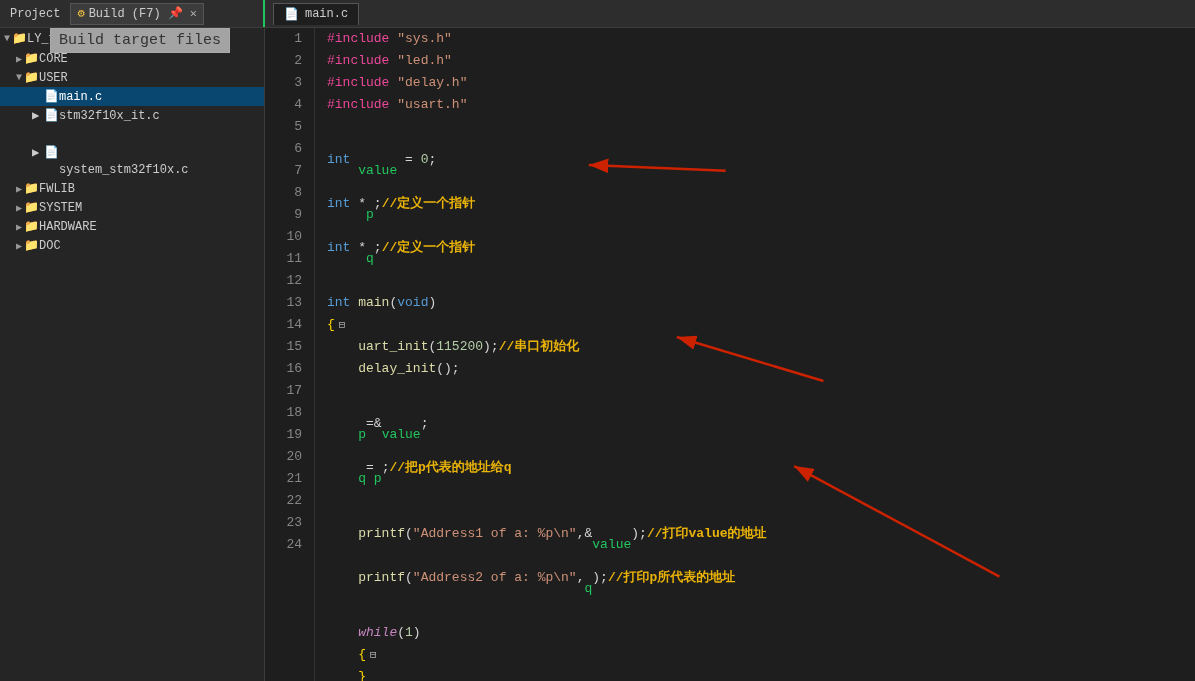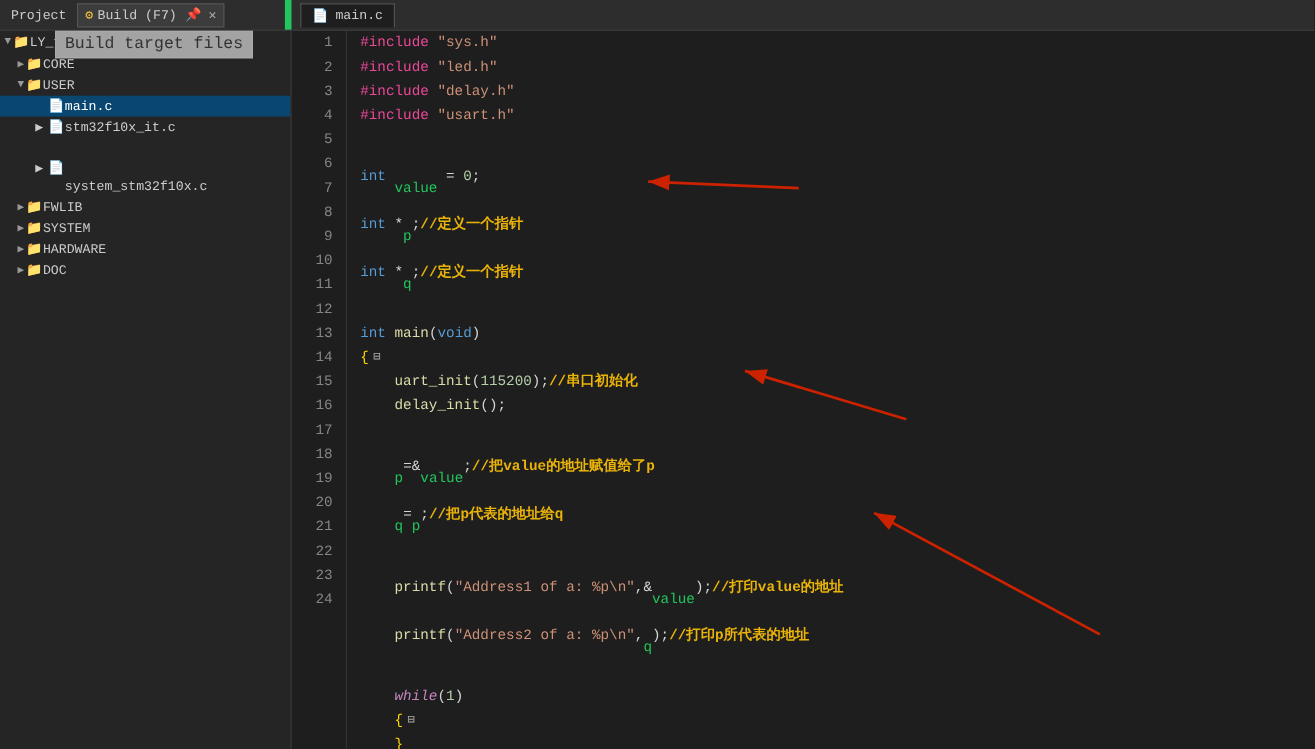--- a/index.html
+++ b/index.html
@@ -20,21 +20,21 @@
       display: flex;
       height: 28px;
       background: #2d2d2d;
       border-bottom: 1px solid #3c3c3c;
       align-items: center;
     }
     .top-bar-left {
       display: flex;
       align-items: center;
       width: 265px;
-      border-right: 6px solid #22c55e;
+      border-right: 2px solid #22c55e;
       height: 100%;
       padding: 0 4px;
       gap: 4px;
     }
     .tab-build {
       display: flex;
       align-items: center;
       background: #3c3c3c;
       padding: 2px 6px;
       gap: 4px;
@@ -357,21 +357,21 @@
           <span class="c-default">    </span><span class="c-func">uart_init</span><span class="c-default">(</span><span class="c-number">115200</span><span class="c-default">);</span><span class="c-comment">//串口初始化</span>
         </div>
 
         <div class="code-line">
           <span class="c-default">    </span><span class="c-func">delay_init</span><span class="c-default">();</span>
         </div>
 
         <div class="code-line">&nbsp;</div>
 
         <div class="code-line">
-          <span class="c-default">    </span><span class="c-var">p</span><span class="c-default">=&amp;</span><span class="c-var">value</span><span class="c-default">;</span><span class="c-comment">//把value的地址赋值给了p</span>
+          <span class="c-default">    </span><span class="c-var">p</span><span class="c-default">=&amp;</span><span class="c-var">value</span><span class="c-default">;</span>
         </div>
 
         <div class="code-line">
           <span class="c-default">    </span><span class="c-var">q</span><span class="c-default">=</span><span class="c-var">p</span><span class="c-default">;</span><span class="c-comment">//把p代表的地址给q</span>
         </div>
 
         <div class="code-line">&nbsp;</div>
 
         <div class="code-line">
           <span class="c-default">    </span><span class="c-func">printf</span><span class="c-default">(</span><span class="c-string">"Address1 of a: %p\n"</span><span class="c-default">,&amp;</span><span class="c-var">value</span><span class="c-default">);</span><span class="c-comment">//打印value的地址</span>

